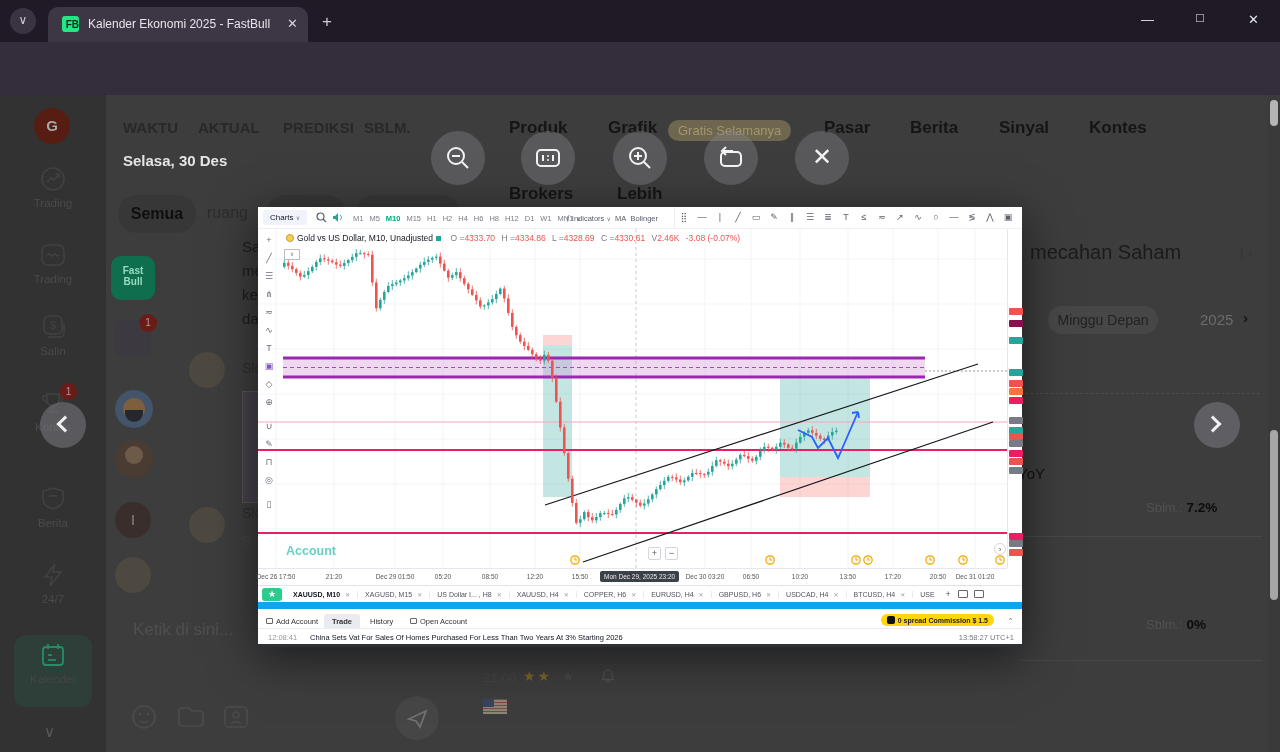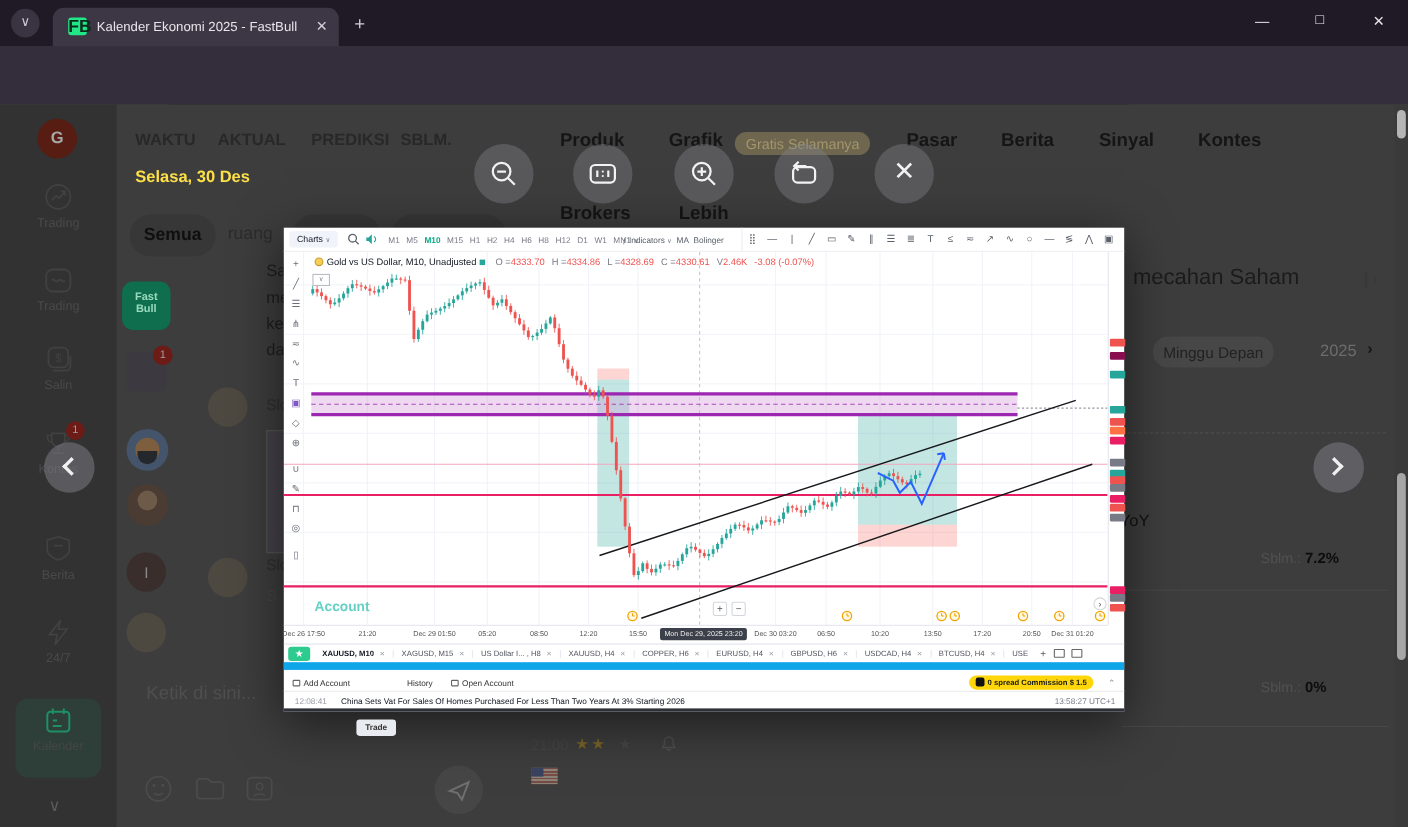--- a/index.html
+++ b/index.html
@@ -4,21 +4,21 @@
 <style>
   html,body{margin:0;padding:0;background:#111;}
   *{box-sizing:border-box;font-family:"Liberation Sans","DejaVu Sans",sans-serif;}
   .screen{position:relative;width:1280px;height:752px;overflow:hidden;background:#3d3d3d;}
   .abs{position:absolute;}
 
   
   .tabstrip{position:absolute;left:0;top:0;width:1280px;height:42px;background:#1f1a26;}
   .tab-chevron{position:absolute;left:10px;top:8px;width:26px;height:26px;border-radius:50%;background:#3a3442;color:#cfcbd6;font-size:12px;text-align:center;line-height:25px;}
   .tab{position:absolute;left:48px;top:7px;width:260px;height:35px;background:#3d3745;border-radius:10px 10px 0 0;color:#e7e4ea;}
-  .favicon{position:absolute;left:14px;top:9px;width:17px;height:16px;background:#21e786;color:#0c2b1d;font-weight:bold;font-size:16px;text-align:right;line-height:17px;border-radius:3px;}
+  .favicon{position:absolute;left:14px;top:9px;width:17px;height:16px;background:#21e786;color:#0c2b1d;font-weight:bold;font-size:10px;text-align:right;line-height:17px;border-radius:3px;}
   .tab-title{position:absolute;left:40px;top:10px;font-size:12px;white-space:nowrap;}
   .tab-x{position:absolute;right:10px;top:9px;font-size:13px;color:#d5d2da;}
   .newtab{position:absolute;left:322px;top:12px;color:#cfcbd6;font-size:17px;}
   .winbtn{position:absolute;top:12px;color:#e8e6ec;font-size:13px;}
   .toolbar{position:absolute;left:0;top:42px;width:1280px;height:53px;background:#342e3c;}
   .navic{position:absolute;top:58px;font-size:17px;color:#d2cedb;}
   .urlbar{position:absolute;left:140px;top:53px;width:900px;height:34px;border-radius:17px;background:#211c29;color:#e8e6ec;}
   .siteinfo{position:absolute;left:10px;top:5px;width:24px;height:24px;border-radius:50%;background:#3f3947;}
   .url{position:absolute;left:42px;top:8px;font-size:13.5px;}
   .gavatar{position:absolute;left:1200px;top:57px;width:26px;height:26px;border-radius:50%;background:#d2491f;color:#fff;font-weight:bold;font-size:12px;text-align:center;line-height:26px;}
@@ -28,21 +28,21 @@
   .content{position:absolute;left:0;top:95px;width:1280px;height:657px;background:#3d3d3d;}
   .sidebar{position:absolute;left:0;top:0;width:106px;height:657px;background:#323232;}
   .sb-avatar{position:absolute;left:34px;top:13px;width:36px;height:36px;border-radius:50%;background:#571c12;color:#a8a8a8;font-weight:bold;font-size:15px;text-align:center;line-height:36px;}
   .sb-item{position:absolute;left:0;width:106px;text-align:center;color:#4a4a4a;font-size:11.5px;}
   .sb-item svg{display:block;margin:0 auto 4px auto;}
   .sb-badge{position:absolute;left:60px;top:-6px;width:17px;height:17px;border-radius:50%;background:#6d1b16;color:#a09f9f;font-size:10px;line-height:17px;text-align:center;}
   .kal-active{position:absolute;left:14px;top:540px;width:78px;height:72px;background:#2d3f38;border-radius:12px;}
   .sb-more{position:absolute;left:44px;top:628px;color:#5a5a5a;font-size:15px;}
 
   .cal-col{position:absolute;top:24px;font-weight:bold;font-size:15px;color:#282828;}
-  .cal-date{position:absolute;left:123px;top:57px;font-weight:bold;font-size:15px;color:#fde047;}
+  .cal-date{position:absolute;left:123px;top:57px;font-weight:bold;font-size:15px;color:#e5e5e5;}
   .pill{position:absolute;border-radius:19px;background:#373737;}
   .semua{left:118px;top:100px;width:78px;height:38px;color:#0f0f0f;font-weight:bold;font-size:16px;text-align:center;line-height:38px;}
   .ruang{position:absolute;left:207px;top:109px;color:#2c2c2c;font-size:16px;}
 
   .navlink{position:absolute;font-weight:bold;font-size:17px;color:#151515;}
   .freebadge{position:absolute;left:668px;top:25px;background:#6e664f;color:#a3966c;font-size:13px;padding:3px 10px;border-radius:11px;}
 
   .chat-avatar{position:absolute;border-radius:50%;}
   .msgline{position:absolute;left:242px;color:#1d1d1d;font-size:15px;}
   .slo{position:absolute;left:242px;color:#2e2e2e;font-size:14px;}
@@ -107,21 +107,21 @@
   .symtabs{position:absolute;left:0;top:378px;width:764px;height:17px;border-top:1px solid #e0e3eb;display:flex;align-items:center;overflow:hidden;}
   .starpill{flex:0 0 auto;width:20px;height:13px;margin:0 4px;background:#2ecb8f;border-radius:3px;color:#fff;font-size:9px;text-align:center;line-height:13px;}
   .stab{flex:0 0 auto;padding:0 7px;font-size:7px;color:#50535e;border-left:1px solid #e7e9ee;white-space:nowrap;}
   .stab.on{font-weight:bold;color:#131722;border-left:none;}
   .stab .x{color:#9aa0a9;margin-left:5px;font-size:6px;}
   .tabplus{flex:0 0 auto;font-size:9px;color:#555;padding:0 4px;}
   .tabpanel{flex:0 0 auto;width:10px;height:8px;border:1px solid #666;border-radius:1px;margin:0 3px;}
   .acctbar{position:absolute;left:0;top:395px;width:764px;height:26px;border-top:7px solid #0ea5e9;font-size:7.5px;color:#333;}
   .acc-item{position:absolute;top:8px;}
   .accic{display:inline-block;width:7px;height:6px;border:1px solid #666;border-radius:1px;vertical-align:0;margin-right:3px;}
-  .tradepill{position:absolute;left:66px;top:5px;background:#e8ebf0;border-radius:3px;padding:3px 8px;font-weight:bold;margin-top:40px;}
+  .tradepill{position:absolute;left:66px;top:5px;background:#e8ebf0;border-radius:3px;padding:3px 8px;font-weight:bold;}
   .commission{position:absolute;right:28px;top:5px;background:#ffd60a;border-radius:8px;padding:2px 6px;font-size:7px;font-weight:bold;color:#1a1a1a;}
   .commission i{display:inline-block;width:8px;height:8px;border-radius:2px;background:#111;vertical-align:-1px;margin-right:3px;}
   .acc-caret{position:absolute;right:8px;top:8px;color:#888;font-size:8px;}
   .ticker{position:absolute;left:0;top:421px;width:764px;height:16px;border-top:1px solid #ececec;font-size:7.5px;}
   .ticker .t{position:absolute;left:10px;top:4px;color:#9598a1;}
   .ticker .n{position:absolute;left:52px;top:4px;color:#131722;}
   .ticker .c{position:absolute;right:8px;top:4px;color:#787b86;}
   .bstrip{position:absolute;left:0;top:437px;width:764px;height:3px;background:#2e3138;}
 
   

